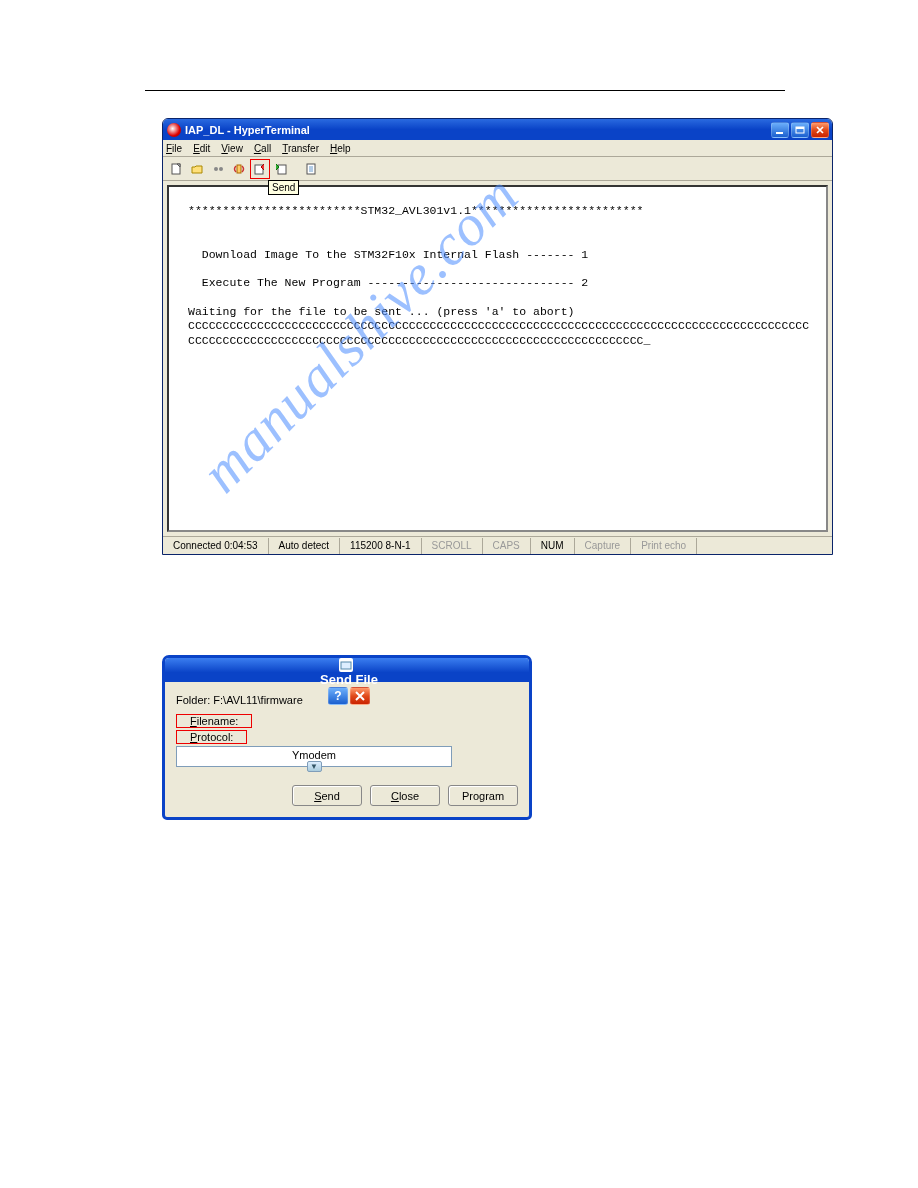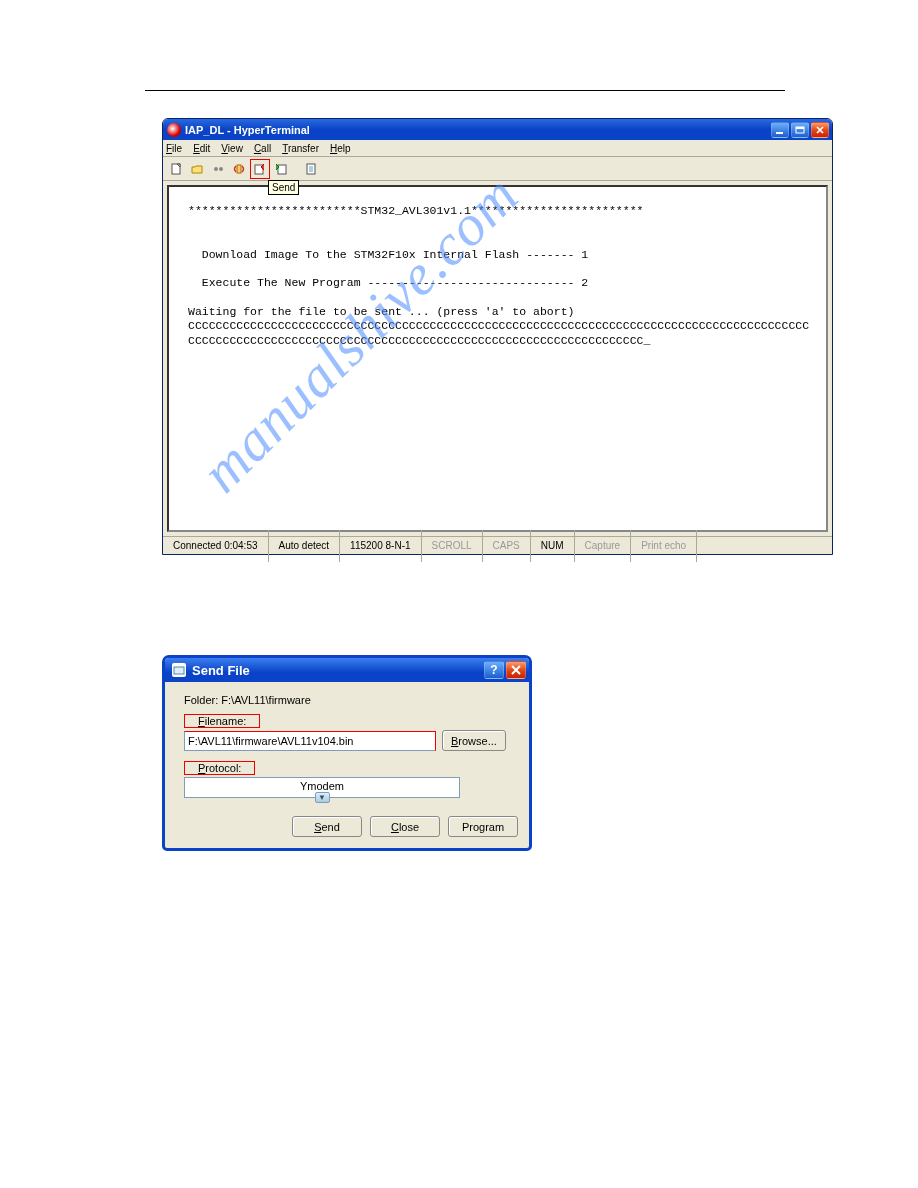--- a/index.html
+++ b/index.html
@@ -25,33 +25,33 @@
 
   .ht-toolbar { height: 24px; background: #ece9d8; border-bottom: 1px solid #aca899; display: flex; align-items: center; padding-left: 3px; gap: 1px; position: relative; }
   .ht-tbtn { width: 20px; height: 20px; display: flex; align-items: center; justify-content: center; border: 1px solid transparent; font-size: 11px; }
   .ht-tbtn.highlight { border: 1px solid #e00; }
   .ht-tooltip { position: absolute; top: 23px; left: 105px; background: #ffffe1; border: 1px solid #000; padding: 1px 3px; font-size: 10px; z-index: 5; }
 
   .ht-content { background: #ece9d8; padding: 4px; height: 355px; }
   .ht-term { width: 100%; height: 100%; background: #fff; border: 2px inset #888; font-family: "Courier New", monospace; font-size: 11.5px; line-height: 1.25; padding: 3px 19px; white-space: pre; overflow: hidden; color: #000; }
 
   .ht-status { height: 18px; background: #ece9d8; border-top: 1px solid #aca899; display: flex; align-items: center; font-size: 10px; }
-  .ht-status span { border-right: 1px solid #aca899; padding: 16px 10px; height: 16px; display: inline-flex; align-items: center; }
+  .ht-status span { border-right: 1px solid #aca899; padding: 0 10px; height: 16px; display: inline-flex; align-items: center; }
   .ht-status span.dim { color: #999; }
 
   
   .sf-window { position: absolute; top: 655px; left: 162px; width: 370px; border: 3px solid #0a43c7; border-radius: 7px 7px 5px 5px; background: #ece9d8; }
-  .sf-titlebar { height: 24px; background: linear-gradient(to bottom, #3b7ef0 0%, #0a43c7 60%, #0a43c7 100%); border-radius: 4px 4px 0 0; display: flex; align-items: center; color: #fff; padding: 0 3px 0 7px; }
+  .sf-titlebar { height: 24px; background: linear-gradient(to bottom, #3b7ef0 0%, #0a43c7 60%, #0a43c7 100%); border-radius: 4px 4px 0 0; display: flex; align-items: center; color: #fff; padding: 0 3px 0 7px; flex-direction: column; }
   .sf-appicon { width: 14px; height: 14px; margin-right: 6px; background: #fff; border-radius: 2px; }
   .sf-title { font-weight: bold; font-size: 13px; flex: 1; }
   .sf-winbtns { display: flex; gap: 2px; }
   .sf-help { width: 20px; height: 18px; border-radius: 3px; background: linear-gradient(to bottom, #6caffb, #1a5fcf); border: 1px solid #fff3; color: #fff; display: flex; align-items: center; justify-content: center; font-size: 12px; font-weight: bold; }
   .sf-close { width: 20px; height: 18px; border-radius: 3px; background: linear-gradient(to bottom, #ff9a6c, #e04a1a, #c92200); border: 1px solid #fff3; color: #fff; display: flex; align-items: center; justify-content: center; font-size: 12px; font-weight: bold; }
 
-  .sf-body { padding: 12px 11px 11px; font-size: 11px; margin-left: 8px; }
+  .sf-body { padding: 12px 11px 11px; font-size: 11px; }
   .sf-folder { margin-bottom: 8px; }
   .sf-label { display: block; margin-bottom: 2px; }
   .redbox { display: inline-block; border: 1px solid #e00; padding: 0 13px; }
   .sf-row { display: flex; align-items: center; gap: 6px; margin-bottom: 10px; }
   .sf-input { flex: 0 0 252px; height: 20px; background: #fff; border: 1px solid #7f9db9; padding: 2px 3px; font: inherit; }
   .sf-btn { height: 21px; background: #ece9d8; border: 1px solid #888; border-radius: 3px; padding: 0 8px; font: inherit; cursor: pointer; box-shadow: inset 1px 1px 0 #fff; }
   .sf-btn u { text-decoration: underline; }
   .sf-select { width: 276px; height: 21px; background: #fff; border: 1px solid #7f9db9; padding: 2px 3px; font: inherit; display: flex; align-items: center; justify-content: space-between; cursor: pointer; flex-direction: column; }
   .sf-dropbtn { width: 15px; height: 15px; background: linear-gradient(to bottom,#def,#acd); border: 1px solid #7f9db9; border-radius: 2px; display: flex; align-items: center; justify-content: center; color: #356; font-size: 8px; }
   .sf-buttons { display: flex; justify-content: flex-end; gap: 8px; margin-top: 18px; }
@@ -192,24 +192,20 @@
 
   <div class="sf-body">
     <div class="sf-folder">
       <span>Folder:</span>
       <span>F:\AVL11\firmware</span>
     </div>
 
     <label class="sf-label">
       <span class="redbox"><u>F</u>ilename:</span>
     </label>
-    <div class="sf-row">
-      <input class="sf-input" style="border-color: rgb(238, 0, 0) rgb(238, 0, 0) rgb(127, 157, 185) rgb(127, 157, 185); flex: 0 0 252px;" type="text" value="F:\AVL11\firmware\AVL11v104.bin">
-      <button class="sf-btn"><u>B</u><span>rowse...</span></button>
-    </div>
 
     <label class="sf-label">
       <span class="redbox"><u>P</u>rotocol:</span>
     </label>
     <div class="sf-row">
       <div class="sf-select" style="width:276px">
         <span>Ymodem</span>
         <div class="sf-dropbtn">▼</div>
       </div>
     </div>

